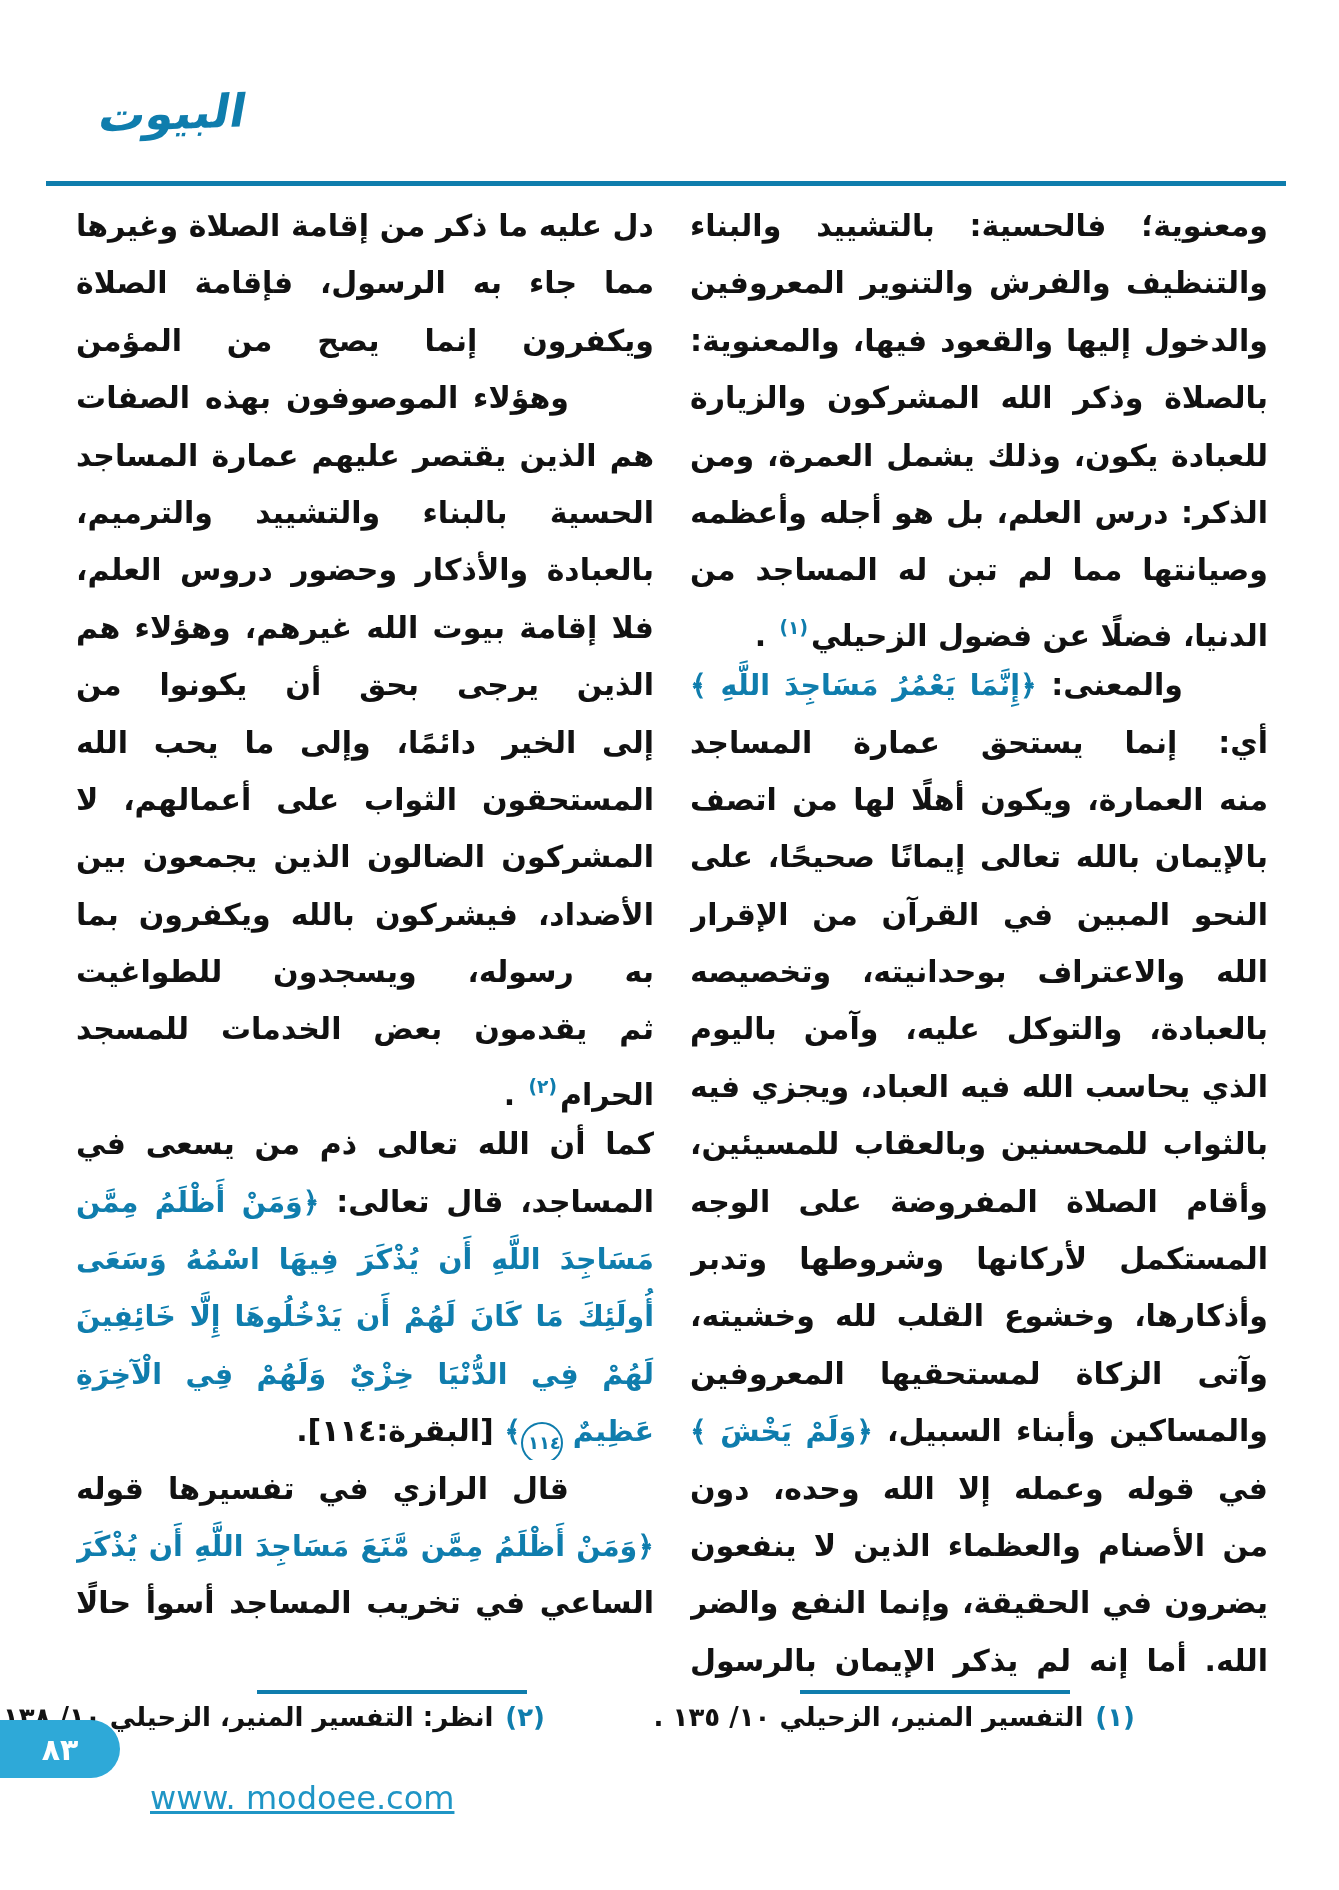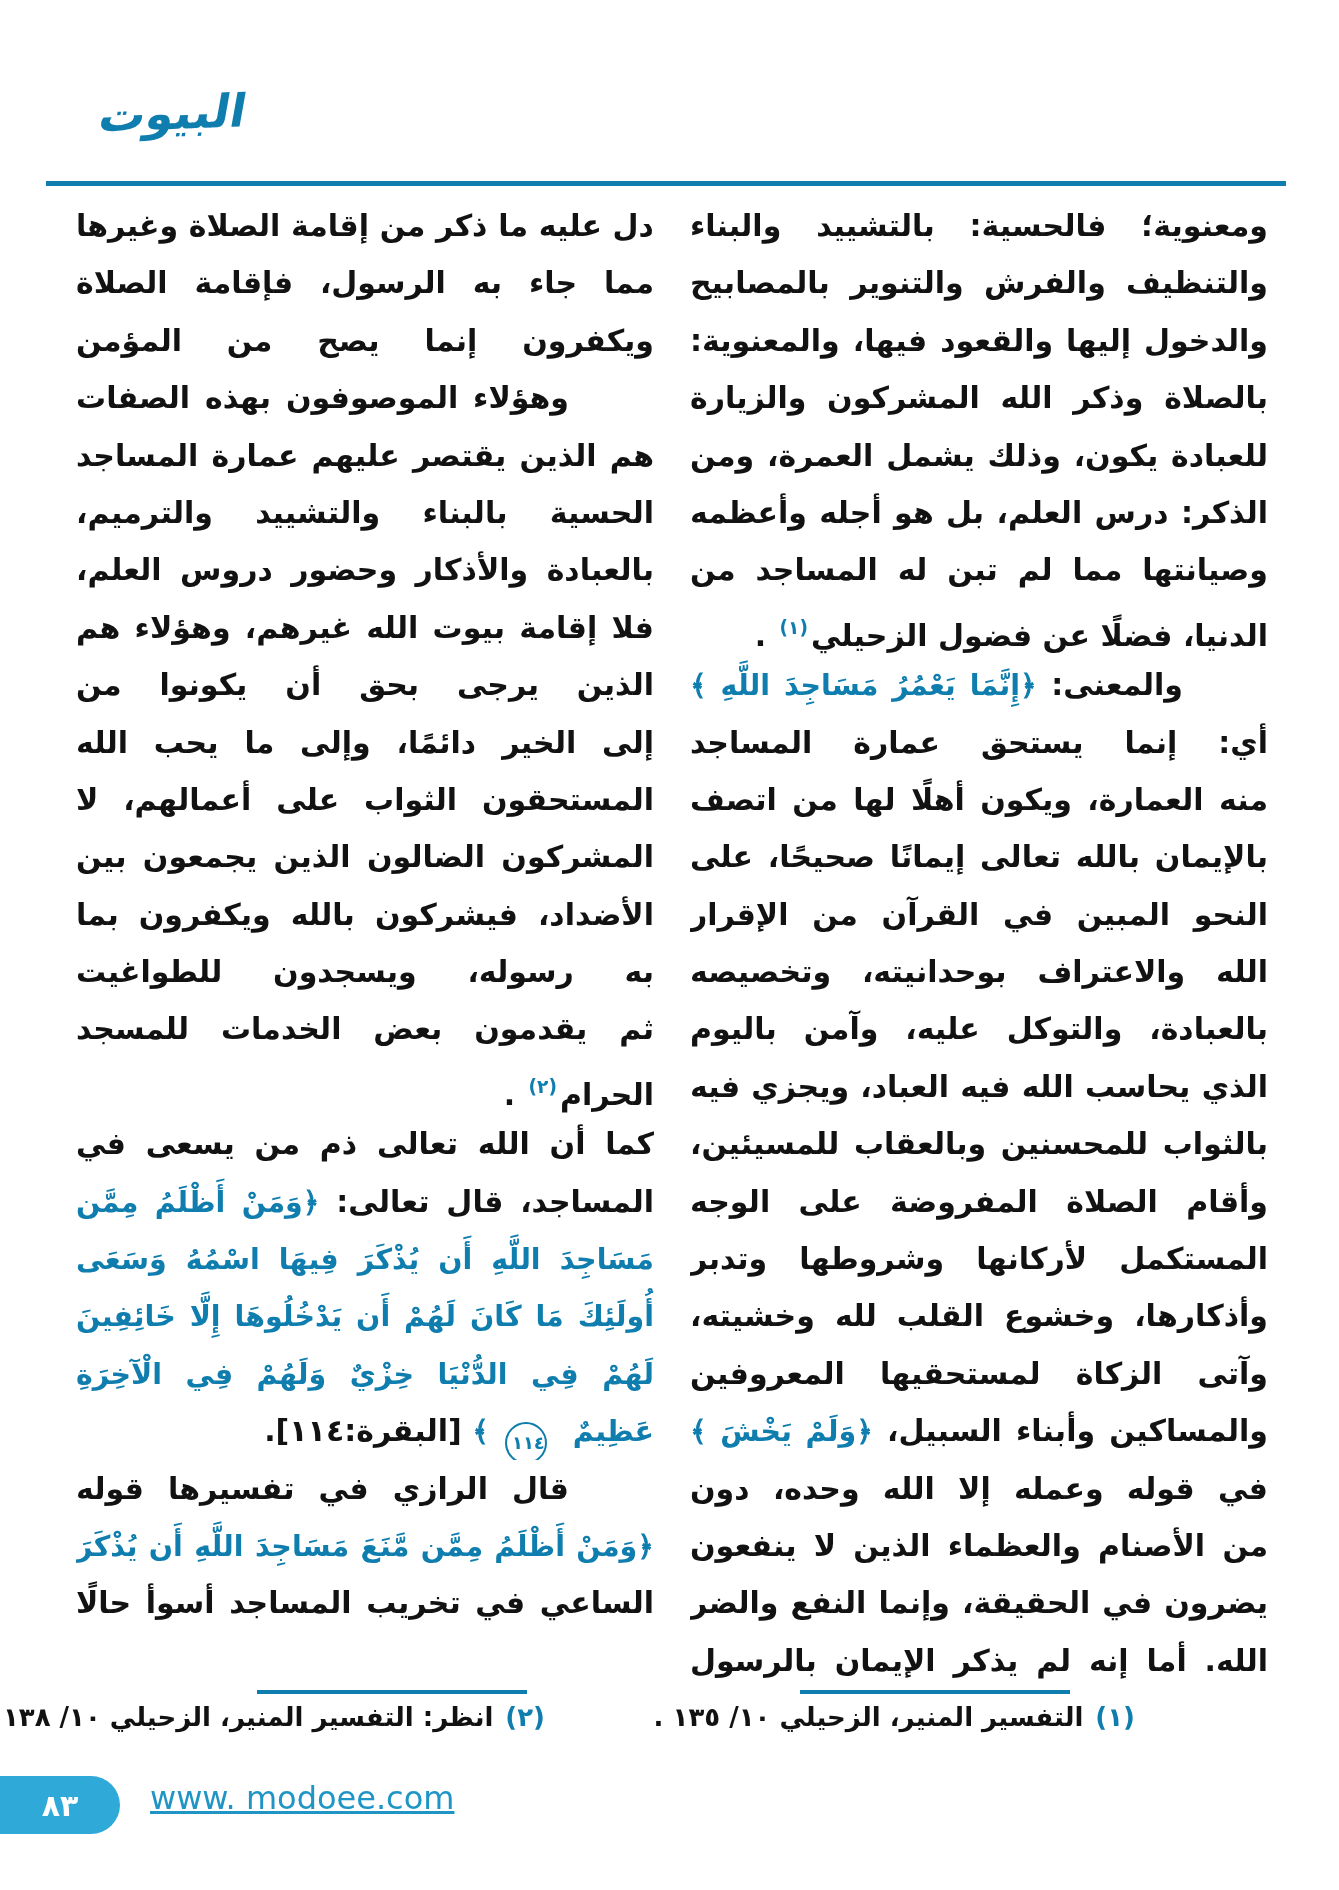--- a/index.html
+++ b/index.html
@@ -22,51 +22,51 @@
     text-align:justify;text-align-last:justify;
   }
   .line.indent{padding-right:85px;}
   .line.end{text-align-last:right;}
   .seg-t{color:var(--ink);}
   .seg-q{color:var(--accent);font-size:0.95em;}
   .seg-fn{color:var(--accent);font-size:0.62em;vertical-align:12px;padding:0 3px;}
   .seg-vnum{
     display:inline-block;box-sizing:border-box;width:42px;height:42px;line-height:37px;
     border:2px solid var(--accent);border-radius:50%;color:var(--accent);
-    text-align:center;font-size:18px;vertical-align:-8px;margin:0 16px;font-weight:700;
+    text-align:center;font-size:18px;vertical-align:-8px;margin:0 0;font-weight:700;
   }
   .fnrule{position:absolute;top:1690px;width:270px;height:4px;background:var(--accent);}
   .fnrule-right{left:800px;}
   .fnrule-left{left:257px;}
   .footnote{
     position:absolute;top:1702px;direction:rtl;white-space:nowrap;
     font-size:26px;font-weight:700;color:var(--ink);
   }
   .footnote-right{right:204px;}
   .footnote-left{right:794px;}
   .fn-marker{color:var(--accent);margin-left:12px;}
   .badge{
-    position:absolute;left:0;top:1776px;width:120px;height:58px;
+    position:absolute;left:0;top:1720px;width:120px;height:58px;
     background:var(--badge);border-radius:0 29px 29px 0;
     color:#ffffff;font-size:30px;font-weight:700;
     display:flex;align-items:center;justify-content:center;
   }
   .website{position:absolute;left:150px;top:1779px;color:var(--website);font-size:32px;font-weight:400;text-decoration:underline;}
 </style>
 </head>
 <body>
 
 <div>
 
   <div class="title">البيوت</div>
   <div class="hrule"></div>
 
   <div class="col col-right">
       <p class="line"><span class="seg seg-t">ومعنوية؛ فالحسية: بالتشييد والبناء والترميم</span></p>
-      <p class="line"><span class="seg seg-t">والتنظيف والفرش والتنوير بالمصابيح</span></p>
+      <p class="line"><span class="seg seg-t">والتنظيف والفرش والتنوير المعروفين</span></p>
       <p class="line"><span class="seg seg-t">والدخول إليها والقعود فيها، والمعنوية:</span></p>
       <p class="line"><span class="seg seg-t">بالصلاة وذكر الله المشركون والزيارة</span></p>
       <p class="line"><span class="seg seg-t">للعبادة يكون، وذلك يشمل العمرة، ومن</span></p>
       <p class="line"><span class="seg seg-t">الذكر: درس العلم، بل هو أجله وأعظمه</span></p>
       <p class="line"><span class="seg seg-t">وصيانتها مما لم تبن له المساجد من أحاديث</span></p>
       <p class="line end"><span class="seg seg-t">الدنيا، فضلًا عن فضول الزحيلي</span><span class="seg seg-fn">(١)</span><span class="seg seg-t"> .</span></p>
       <p class="line indent"><span class="seg seg-t">والمعنى: </span><span class="seg seg-q">﴿إِنَّمَا يَعْمُرُ مَسَاجِدَ اللَّهِ ﴾</span></p>
       <p class="line"><span class="seg seg-t">أي: إنما يستحق عمارة المساجد وتستقيم</span></p>
       <p class="line"><span class="seg seg-t">منه العمارة، ويكون أهلًا لها من اتصف</span></p>
       <p class="line"><span class="seg seg-t">بالإيمان بالله تعالى إيمانًا صحيحًا، على</span></p>

